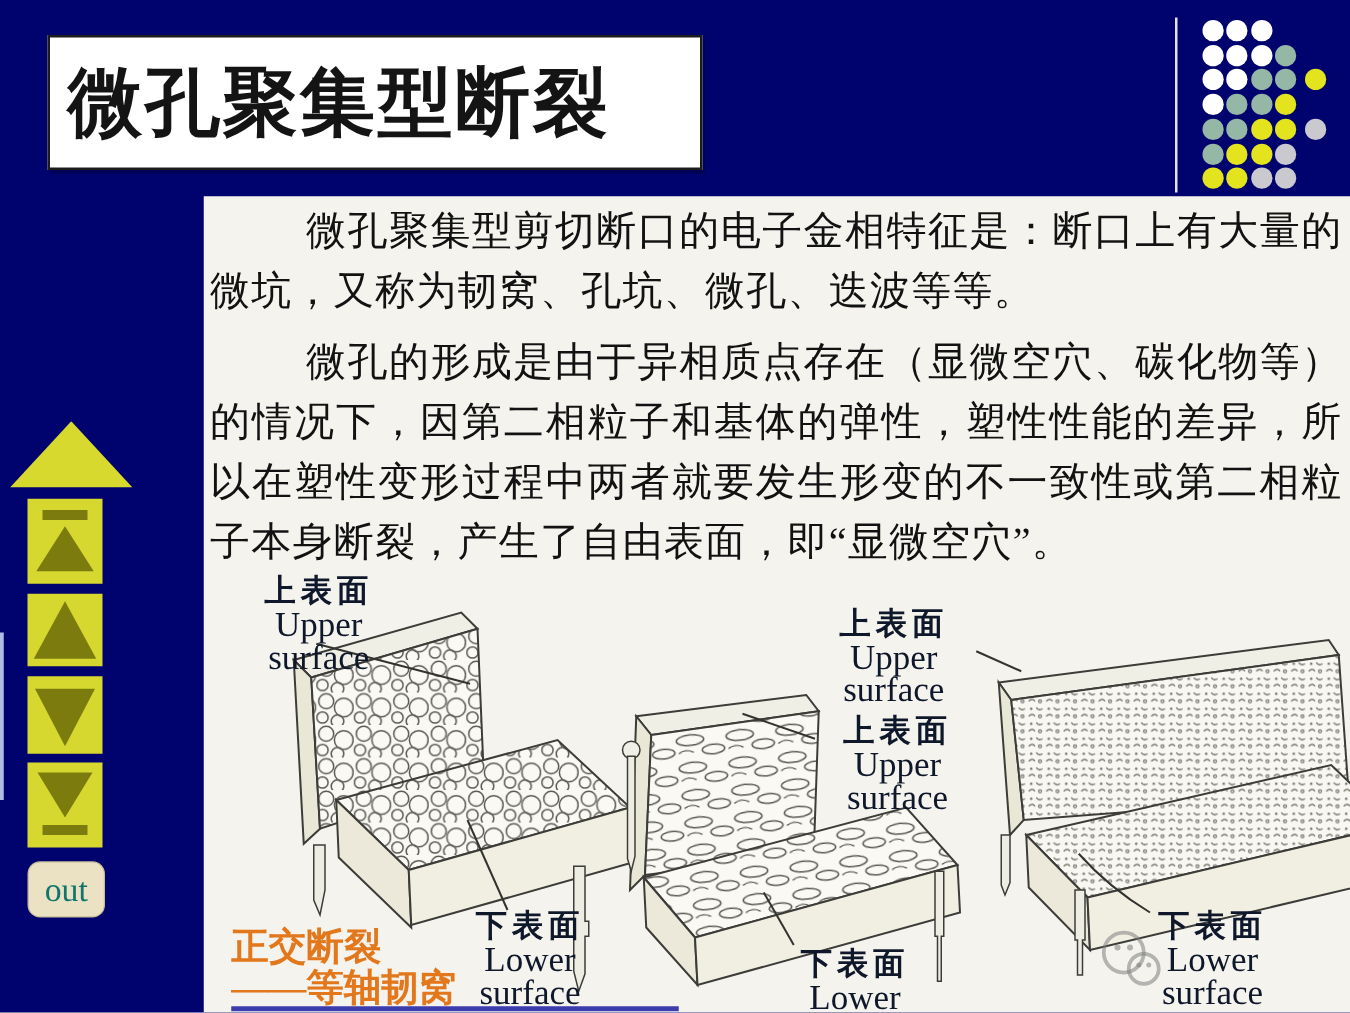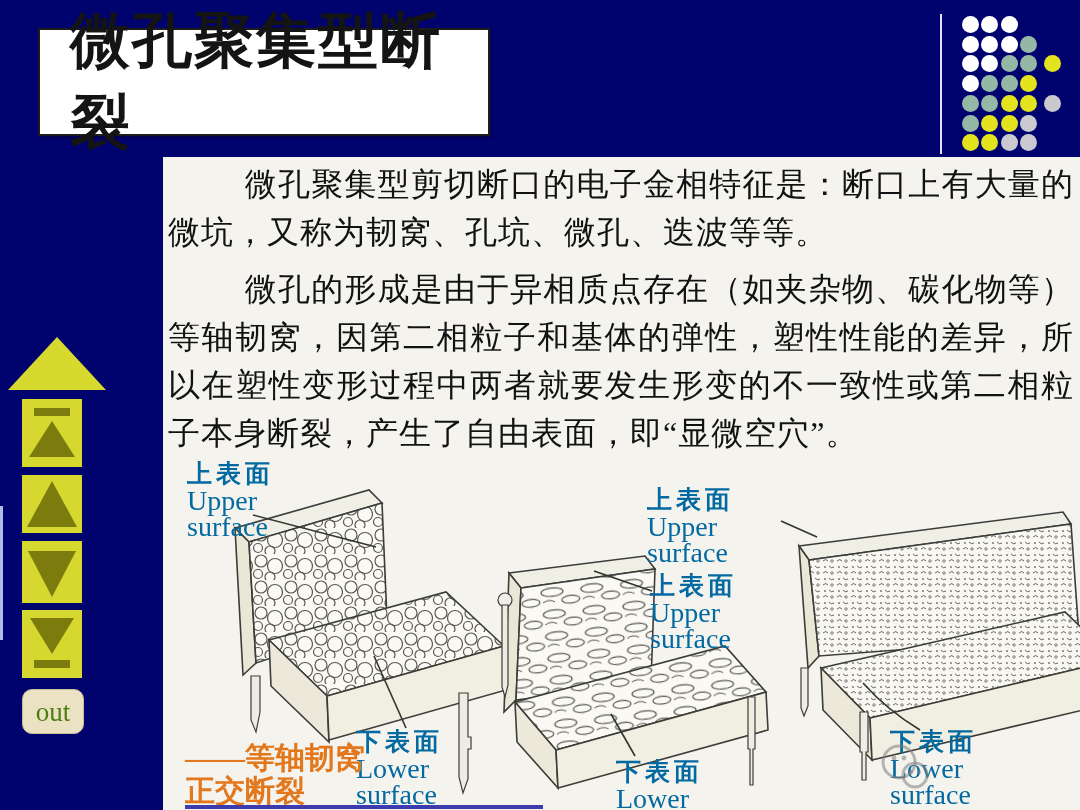--- a/index.html
+++ b/index.html
@@ -1,48 +1,48 @@
 <!DOCTYPE html>
 <html><head>
 <meta charset="utf-8">
 <style>
   html,body{margin:0;padding:0;}
   body{width:1080px;height:810px;position:relative;overflow:hidden;
        background:#00026e;font-family:"Liberation Serif","DejaVu Serif",serif;}
 
   
-  .title-box{position:absolute;left:38px;top:28px;width:452px;height:108px;
+  .title-box{position:absolute;left:38px;top:28px;width:524px;height:108px;
     background:#ffffff;border:2px solid #1c1c1c;box-shadow:2px 3px 0 rgba(0,0,60,.45);
-    display:flex;align-items:center;box-sizing:border-box;padding-left:30px;}
+    display:flex;align-items:center;box-sizing:border-box;padding-left:14px;}
   .title-box h1{margin:0;font-size:60px;font-weight:bold;color:#141414;letter-spacing:2px;}
 
   
   .dots-area{position:absolute;left:900px;top:0;width:180px;height:157px;}
   .dots-divider{position:absolute;left:40px;top:14px;width:2px;height:140px;background:#dfe4f2;}
   .dot{position:absolute;width:17px;height:17px;border-radius:50%;}
 
   
   .nav-big-arrow{position:absolute;left:8px;top:337px;width:98px;height:53px;}
   .nav-btn{position:absolute;left:22px;width:60px;background:#d6d82f;border:0;padding:0;cursor:pointer;}
   .nav-btn svg{display:block;}
   .out-button{position:absolute;left:22px;top:689px;width:62px;height:45px;
     background:#ebe2c4;border:1px solid #c9bd96;border-radius:10px;cursor:pointer;
-    font-family:"Liberation Serif",serif;font-size:27px;color:#4d7c0f;line-height:40px;text-align:center;}
+    font-family:"Liberation Serif",serif;font-size:27px;color:#0f766e;line-height:40px;text-align:center;}
   .left-edge-line{position:absolute;left:0;top:506px;width:3px;height:134px;background:#aebde6;}
 
   
   .content{position:absolute;left:163px;top:157px;width:917px;height:653px;background:#f4f3ee;}
   .body-text{position:absolute;left:4px;top:2px;width:908px;color:#121212;}
   .body-text p{margin:1px;font-size:32px;line-height:48px;letter-spacing:1px;
     text-indent:2.4em;text-align:justify;}
   .body-text p + p{margin-top:9px;}
 
   .fig-svg{position:absolute;left:0;top:293px;}
 
-  .fig-label{position:absolute;color:#0369a1;}
+  .fig-label{position:absolute;text-align:center;color:#0f172a;}
   .fig-label .zh{display:block;font-size:25px;font-weight:bold;letter-spacing:4px;line-height:28px;}
   .fig-label .en{display:block;font-size:28px;line-height:26px;}
 
   .fig-caption{position:absolute;left:22px;top:584px;color:#e2771c;font-weight:bold;
     font-size:30px;line-height:33px;white-space:nowrap;}
 
   .watermark{position:absolute;left:714px;top:578px;width:350px;height:64px;
     display:flex;align-items:center;gap:4px;color:rgba(125,125,125,.55);
     font-size:42px;font-weight:bold;letter-spacing:2px;pointer-events:none;}
 
@@ -114,21 +114,21 @@
     <rect x="12" y="50" width="36" height="8" fill="#7c7c0e"></rect>
   </svg>
 </button>
 <button class="out-button">out</button>
 <div class="left-edge-line"></div>
 
 <div class="content">
 
   <div class="body-text">
     <p>微孔聚集型剪切断口的电子金相特征是：断口上有大量的微坑，又称为韧窝、孔坑、微孔、迭波等等。</p>
-    <p>微孔的形成是由于异相质点存在（如夹杂物、碳化物等）等轴韧窝，因第二相粒子和基体的弹性，塑性性能的差异，所以在塑性变形过程中两者就要发生形变的不一致性或第二相粒子本身断裂，产生了自由表面，即“显微空穴”。</p>
+    <p>微孔的形成是由于异相质点存在（显微空穴、碳化物等）的情况下，因第二相粒子和基体的弹性，塑性性能的差异，所以在塑性变形过程中两者就要发生形变的不一致性或第二相粒子本身断裂，产生了自由表面，即“显微空穴”。</p>
   </div>
 
   <svg class="fig-svg" width="917" height="360" viewBox="0 0 917 360">
     <defs>
       <pattern id="patEquiax" width="30" height="26" patternUnits="userSpaceOnUse">
         <rect width="30" height="26" fill="#faf9f4"></rect>
         <circle cx="8" cy="7" r="6" fill="none" stroke="#5a5a53" stroke-width="1.2"></circle>
         <circle cx="22" cy="12" r="7.5" fill="none" stroke="#5a5a53" stroke-width="1.2"></circle>
         <circle cx="5" cy="20" r="4.5" fill="none" stroke="#5a5a53" stroke-width="1.2"></circle>
         <circle cx="17" cy="23" r="5" fill="none" stroke="#5a5a53" stroke-width="1.2"></circle>
@@ -211,22 +211,22 @@
   <div class="fig-label" style="left:484px;top:329px;width:136px">
     <span class="zh">上表面</span>
     <span class="en">Upper surface</span>
   </div>
   <div class="fig-label" style="left:727px;top:571px;width:160px">
     <span class="zh">下表面</span>
     <span class="en">Lower surface</span>
   </div>
 
   <div class="fig-caption">
+    <div>正交断裂</div>
     <div>——等轴韧窝</div>
-    <div>正交断裂</div>
   </div>
 
   <div class="watermark">
     <svg width="58" height="50" viewBox="0 0 58 50">
       <circle cx="22" cy="20" r="16" fill="none" stroke="rgba(125,125,125,.55)" stroke-width="3"></circle>
       <circle cx="17" cy="16" r="2.4" fill="rgba(125,125,125,.55)"></circle>
       <circle cx="27" cy="16" r="2.4" fill="rgba(125,125,125,.55)"></circle>
       <circle cx="38" cy="33" r="12" fill="none" stroke="rgba(125,125,125,.55)" stroke-width="3"></circle>
       <circle cx="34" cy="30" r="2" fill="rgba(125,125,125,.55)"></circle>
       <circle cx="42" cy="30" r="2" fill="rgba(125,125,125,.55)"></circle>

